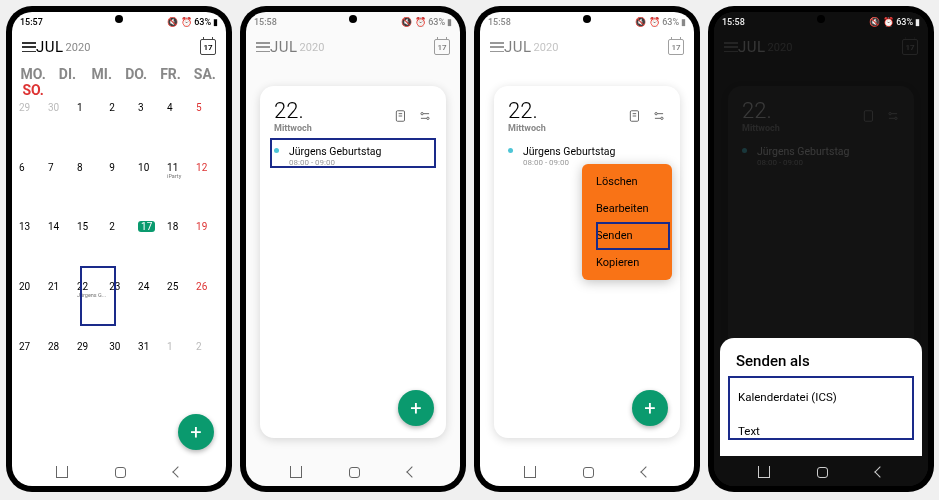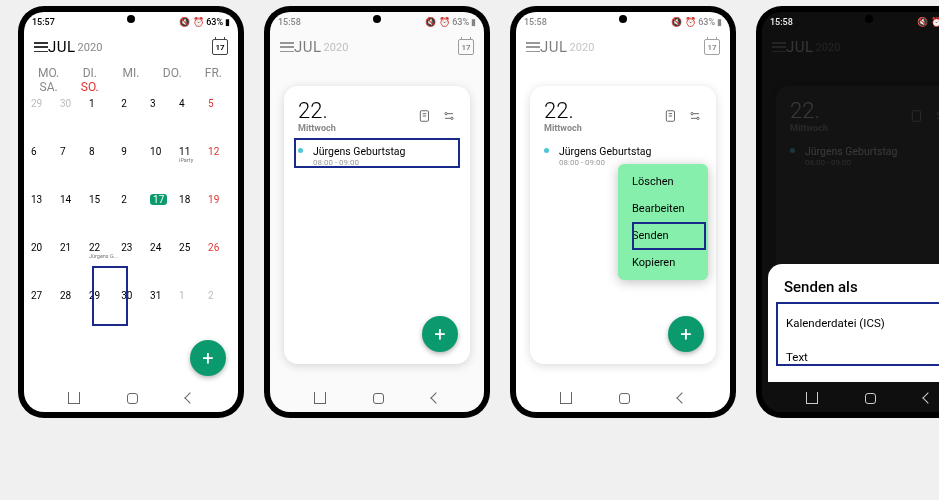--- a/index.html
+++ b/index.html
@@ -1,30 +1,30 @@
 <!DOCTYPE html>
 <html><head>
 <meta charset="utf-8">
 <style>
   * { box-sizing: border-box; margin: 0; padding: 0; }
   body { font-family: -apple-system, Roboto, Arial, sans-serif; background: #f0f0f0; display: flex; gap: 8px; padding: 6px; }
-  .phone { width: 226px; height: 412px; background: #000; border-radius: 26px; padding: 6px; position: relative; flex-shrink: 0; margin-left: 12px; }
+  .phone { width: 226px; height: 486px; background: #000; border-radius: 26px; padding: 6px; position: relative; flex-shrink: 0; }
   .screen { width: 100%; height: 100%; background: #fff; border-radius: 20px; overflow: hidden; position: relative; display: flex; flex-direction: column; }
   .screen.dim::before { content:""; position:absolute; inset:0; background: rgba(0,0,0,.55); z-index:5; }
   .notch { position: absolute; top: 9px; left: 50%; transform: translateX(-50%); width: 8px; height: 8px; background: #000; border-radius: 50%; z-index: 20; }
   .statusbar { height: 20px; display:flex; justify-content:space-between; align-items:center; padding: 0 8px; font-size: 9px; font-weight:500; }
   .statusbar .right { display:flex; align-items:center; gap:2px; }
   .header { display:flex; align-items:center; padding: 6px 10px; }
   .hamburger { width:14px; height:10px; display:flex; flex-direction:column; justify-content:space-between; }
   .hamburger span { height:1.5px; background:#333; }
   .month { font-size:15px; font-weight:400; letter-spacing:.5px; }
   .year { font-size:11px; color:#888; margin-left:2px; }
   .today-icon { margin-left:auto; width:16px;height:16px;border:1.3px solid #444;border-radius:2px;display:flex;align-items:center;justify-content:center;font-size:8px;font-weight:600; position:relative;}
   .today-icon::before{content:"";position:absolute;top:-3px;left:2px;right:2px;height:2px;border-left:1.3px solid #444;border-right:1.3px solid #444;}
-  .weekdays { display:grid; grid-template-columns:repeat(5,1fr); font-size:12px; color:#888; padding: 4px 4px 2px; }
+  .weekdays { display:grid; grid-template-columns:repeat(6,1fr); font-size:14px; color:#888; padding: 4px 4px 2px; font-weight: bold; }
   .weekdays div { text-align:center; }
   .weekdays .sun { color:#d33; }
   .grid { flex:1; display:grid; grid-template-columns:repeat(7,1fr); grid-template-rows:repeat(6,1fr); padding: 0 4px; }
   .cell { font-size:10px; padding:2px 0 0 3px; position:relative; }
   .cell.sun { color:#d33; }
   .cell.dim { color:#bbb; }
   .cell.today span.num { background:#0a9a6e; color:#fff; border-radius:3px; padding:0 3px; display:inline-block;}
   .cell .ev { font-size:5.5px; color:#777; line-height:1; margin-top:1px; white-space:nowrap; overflow:hidden;}
   .hl { position:absolute; border:2.5px solid #1a2a8a; }
   .fab { position:absolute; bottom:36px; right:12px; width:36px;height:36px;background:#0a9a6e;border-radius:50%;color:#fff;display:flex;align-items:center;justify-content:center;font-size:20px;box-shadow:0 2px 5px rgba(0,0,0,.3); z-index:3;}
@@ -35,21 +35,21 @@
   .card { position:absolute; left:14px; right:14px; top:74px; bottom:48px; background:#fff; border-radius:14px; box-shadow:0 2px 10px rgba(0,0,0,.15); padding:12px 14px; z-index:2;}
   .card-head{display:flex;align-items:center;}
   .daynum{font-size:22px;font-weight:300;}
   .dayname{font-size:9px;color:#888;margin-top:0;font-weight:bold;}
   .card-icons{margin-left:auto;display:flex;gap:10px;align-items:center;}
   .ic{width:14px;height:14px;}
   .event-row{display:flex;align-items:flex-start;gap:10px;margin-top:12px;font-size:10px;}
   .dot{width:5px;height:5px;border-radius:50%;background:#4ec5d6;margin-top:3px;flex-shrink:0;}
   .ev-title{font-size:10.5px;}
   .ev-time{font-size:8px;color:#999;}
-  .ctx{position:absolute;right:22px;top:152px;background:#86efac;border-radius:6px;box-shadow:0 2px 12px rgba(0,0,0,.25);z-index:4;padding:4px 0;min-width:90px;}
+  .ctx{position:absolute;right:22px;top:152px;background:#f97316;border-radius:6px;box-shadow:0 2px 12px rgba(0,0,0,.25);z-index:4;padding:4px 0;min-width:90px;}
   .ctx div{padding:7px 14px;font-size:11px;}
   .sheet{position:absolute;left:6px;right:6px;bottom:30px;background:#fff;border-radius:14px 14px 0 0;z-index:10;padding:14px 16px 8px;}
   .sheet-title{font-size:15px;font-weight:500;margin-bottom:10px;}
   .sheet-opt{font-size:11.5px;padding:10px 2px;}
   .backdrop{position:absolute;inset:0;background:rgba(0,0,0,.02);z-index:1;}
 </style>
 </head>
 <body>
 
 <div class="phone">

